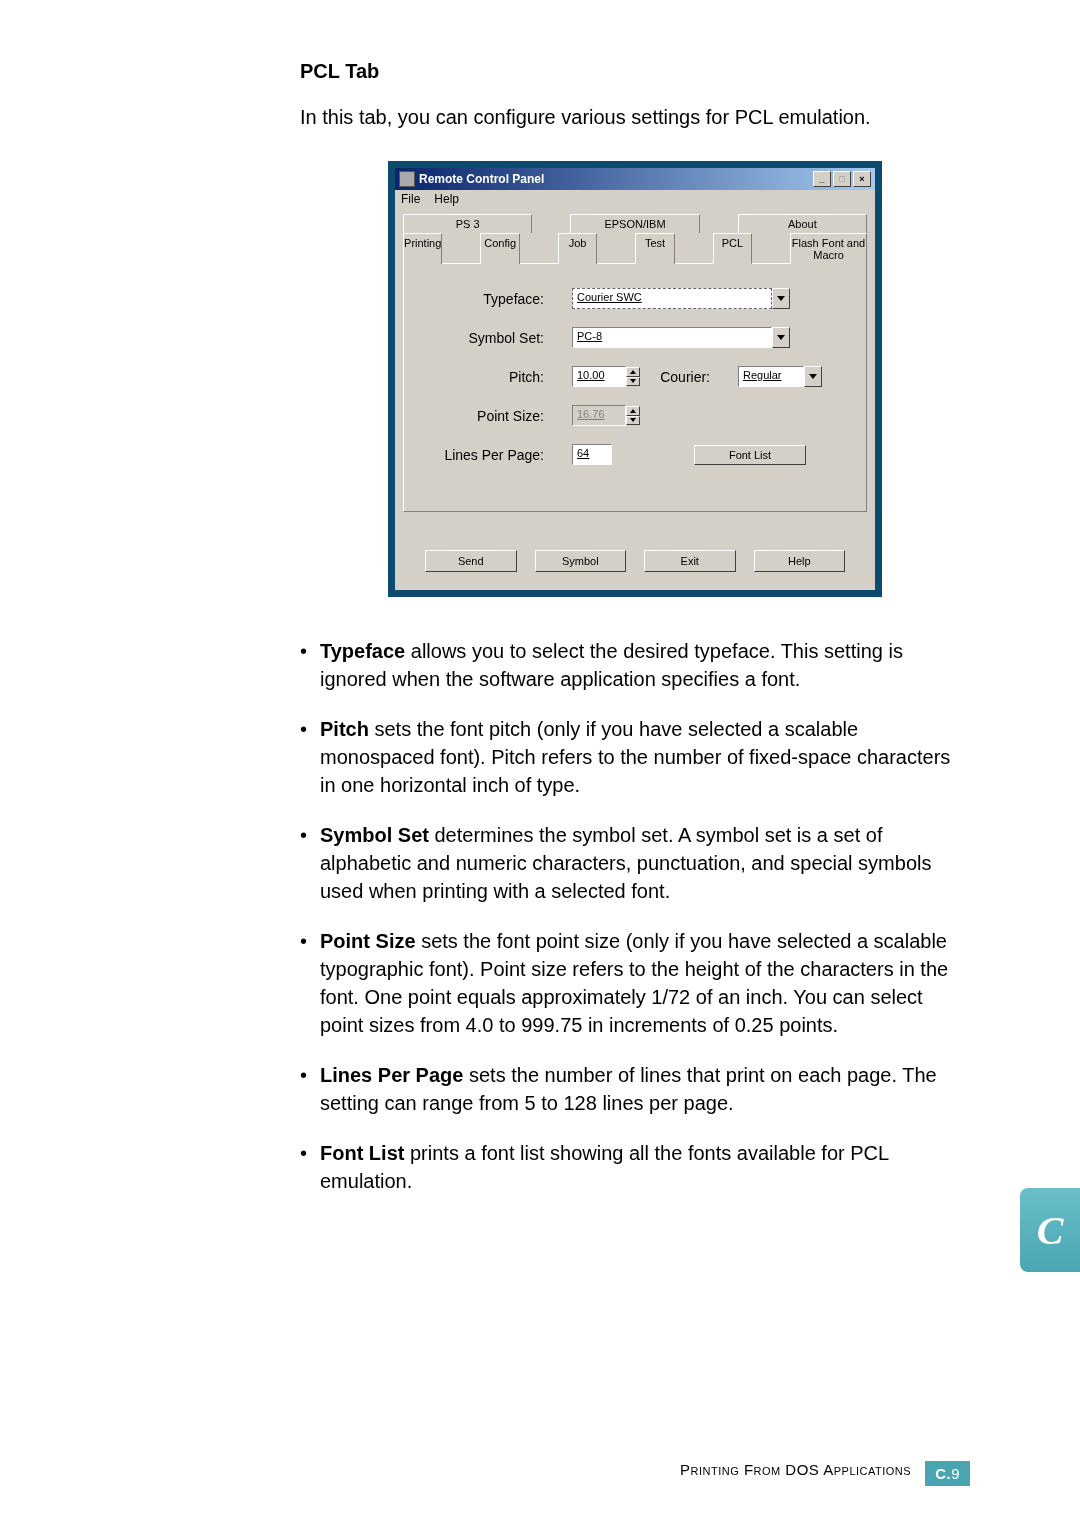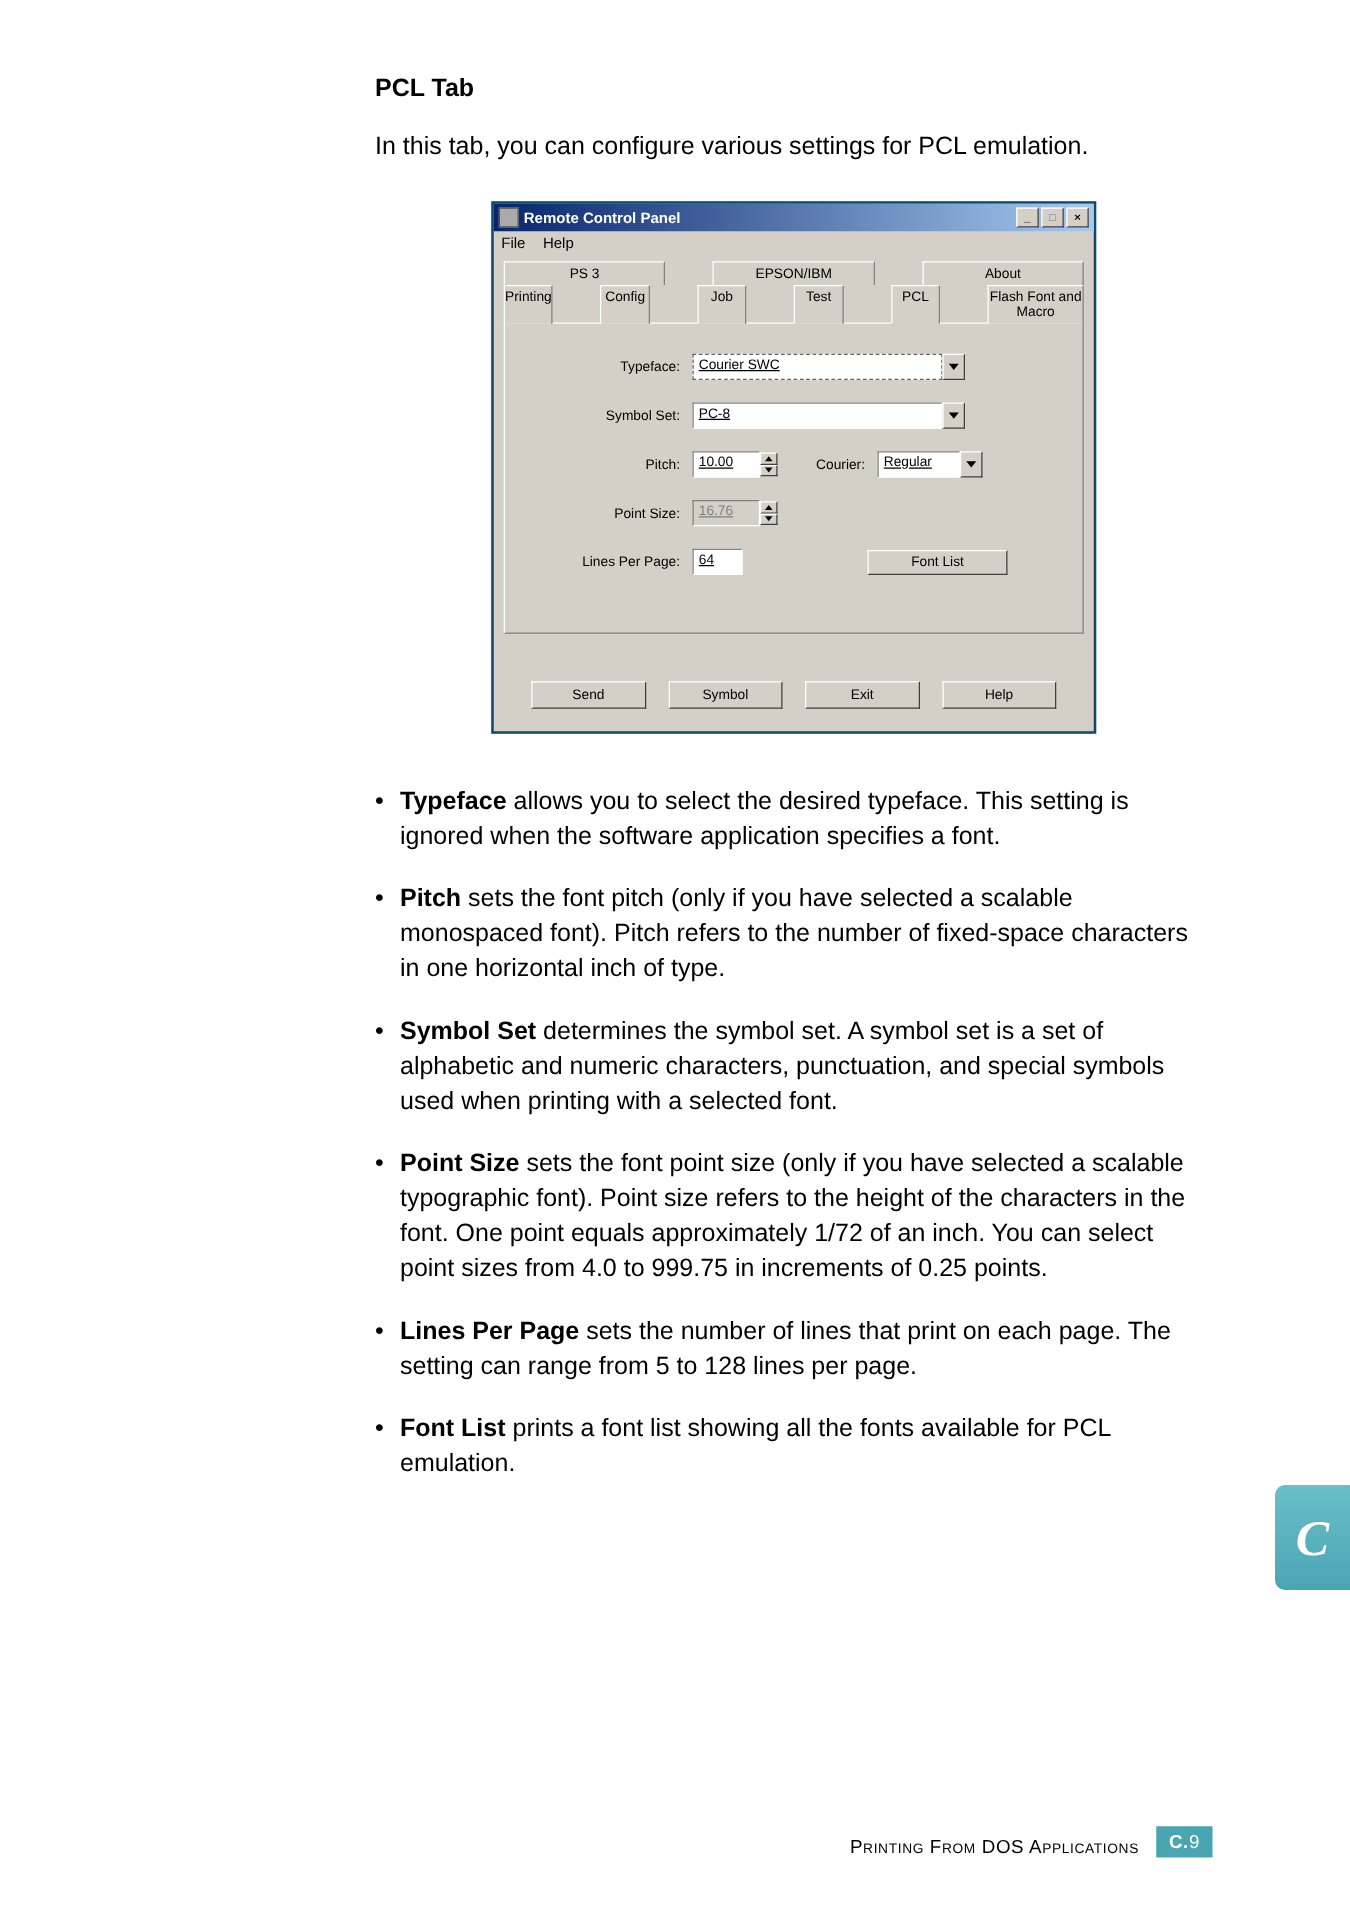--- a/index.html
+++ b/index.html
@@ -23,21 +23,21 @@
   }
   .intro {
     font-size: 20px;
     line-height: 1.4;
     margin-bottom: 30px;
   }
   
   .window {
     width: 480px;
     margin: 0 auto 40px auto;
-    border: 2px solid #0c4a6e;
+    border: 7px solid #0c4a6e;
     background: #d4d0c8;
     font-family: Tahoma, Arial, sans-serif;
     font-size: 12px;
   }
   .titlebar {
     background: linear-gradient(to right, #08246b, #a6caf0);
     color: #fff;
     font-weight: bold;
     padding: 3px 4px;
     display: flex;
@@ -113,23 +113,23 @@
     margin-top: -1px;
   }
   .form-row {
     display: flex;
     align-items: center;
     margin-bottom: 18px;
   }
   .form-label {
     width: 120px;
     text-align: right;
-    padding-right: 10px;
-    color: #000;
-    font-size: 11px;
+    padding-right: 28px;
+    color: #000;
+    font-size: 14px;
   }
   .text-field {
     border: 1px solid #808080;
     border-right-color: #fff;
     border-bottom-color: #fff;
     background: #fff;
     padding: 2px 4px;
     font-size: 11px;
     height: 15px;
     box-sizing: content-box;
@@ -240,21 +240,21 @@
     font-size: 40px;
     font-weight: bold;
     font-style: italic;
     font-family: Georgia, serif;
   }
   .footer {
     position: absolute;
     bottom: 40px;
     right: 110px;
     display: flex;
-    align-items: flex-end;
+    align-items: flex-start;
     font-size: 15px;
     font-variant: small-caps;
     letter-spacing: 0.5px;
   }
   .footer-badge {
     background: #4aa5b3;
     color: #fff;
     padding: 4px 10px;
     margin-left: 14px;
     font-variant: normal;

